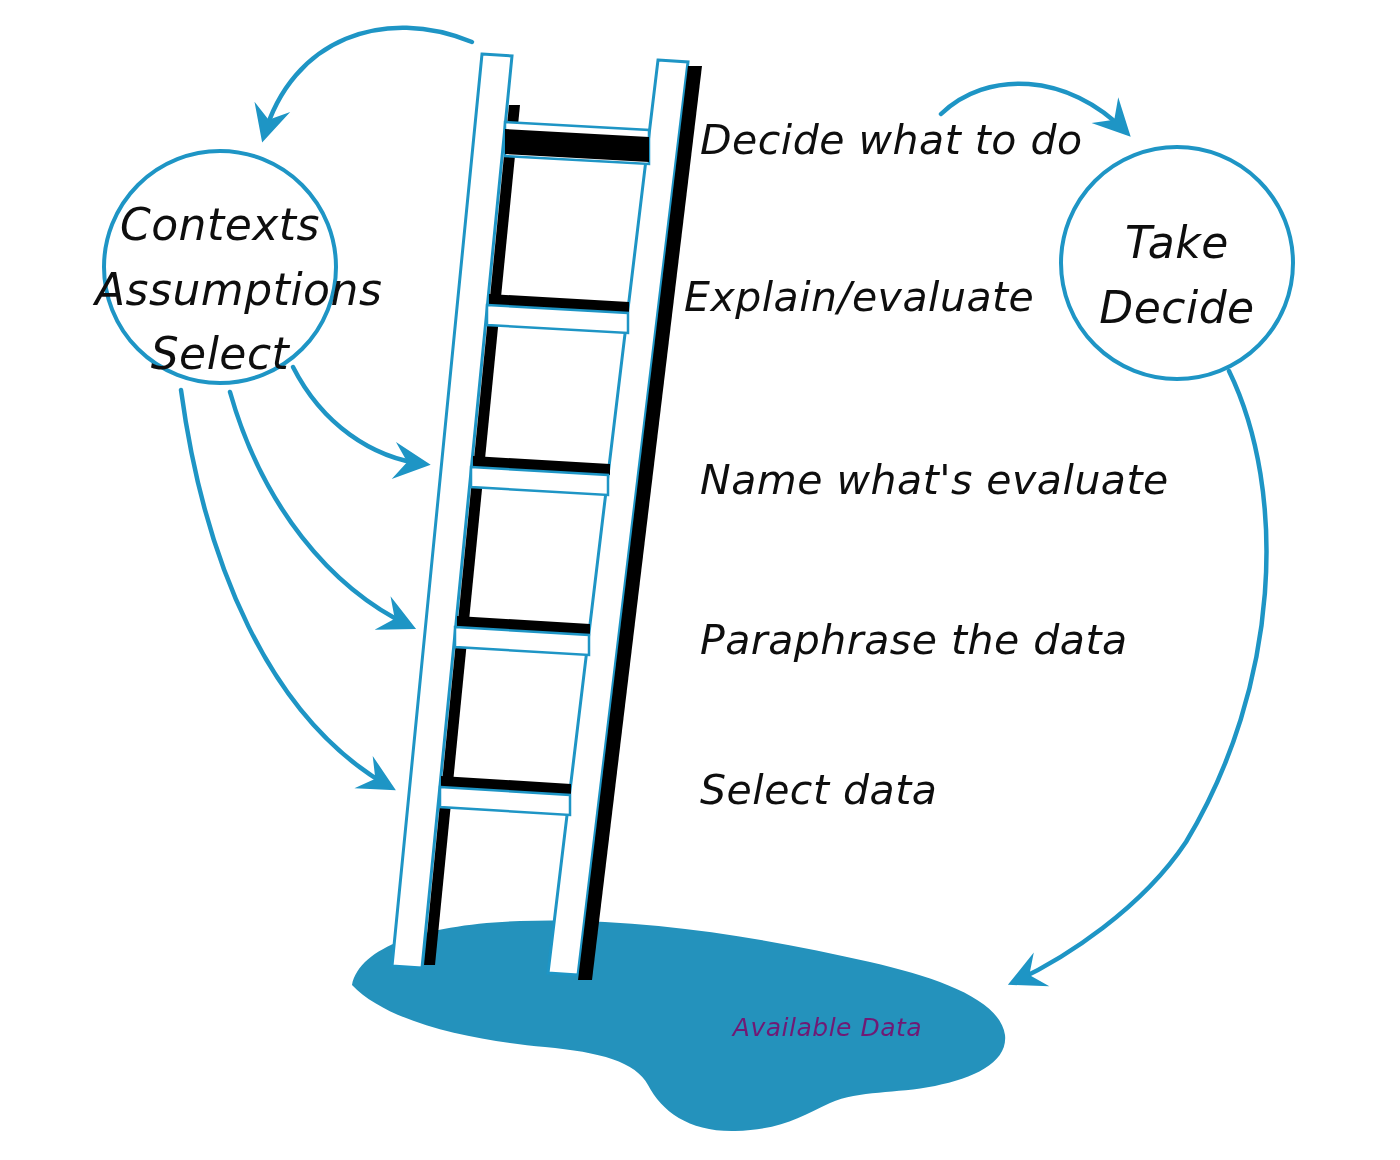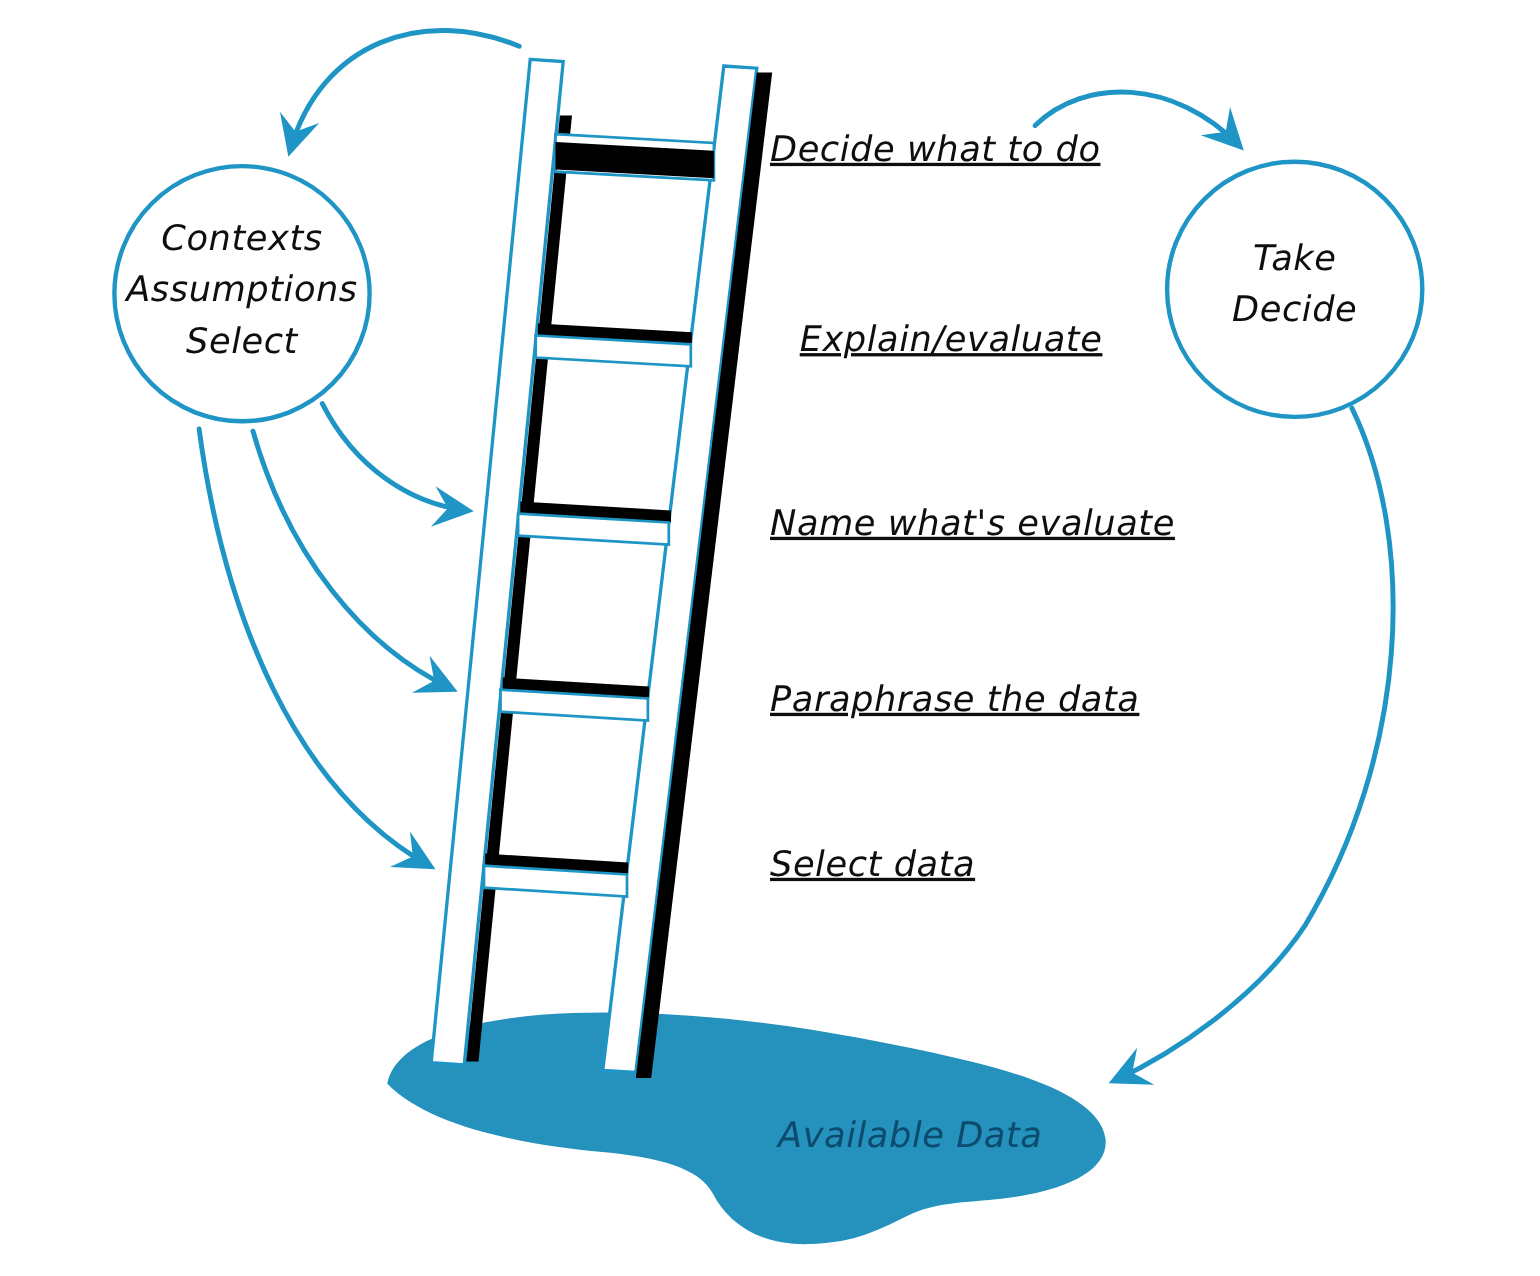--- a/index.html
+++ b/index.html
@@ -20,41 +20,40 @@
   .canvas svg{position:absolute;left:0;top:0;}
   .stroke-accent{stroke:var(--accent);}
   .fill-accent{fill:var(--accent);}
   .fill-blob{fill:var(--blob);}
   .fill-shadow{fill:var(--shadow);}
   .fill-white{fill:#ffffff;}
   .no-fill{fill:none;}
   .lbl{
     position:absolute;
     font-style:italic;
-    font-size:32px;
+    font-size:41px;
     color:var(--ink);
     white-space:nowrap;
     letter-spacing:0.5px;
-    text-decoration:underline;
   }
   .lbl-2line{line-height:1.55;}
   .circle-text{
     position:absolute;
     font-style:italic;
-    font-size:32px;
+    font-size:44px;
     color:var(--ink);
     text-align:center;
     line-height:1.47;
     letter-spacing:0.5px;
   }
   .blob-label{
     position:absolute;
     font-style:italic;
-    font-size:32px;
-    color:#0c4a6e;
+    font-size:25px;
+    color:#701a75;
     text-align:center;
     letter-spacing:0.5px;
     white-space:nowrap;
   }
 </style>
 </head>
 <body>
 
 <div class="canvas">
 
@@ -114,21 +113,21 @@
     <div>Select</div>
   </div>
 
   <div class="circle-text" style="left:1052px;top:211px;width:250px;">
     <div>Take</div>
     <div>Decide</div>
   </div>
 
   <div class="lbl" style="left:700px;top:116px;">Decide what to do</div>
 
-  <div class="lbl lbl-2line" style="left:727px;top:266px;margin-top:18px;">
+  <div class="lbl lbl-2line" style="left:684px;top:266px;">
     <div>Explain/evaluate</div>
   </div>
 
   <div class="lbl" style="left:700px;top:456px;">Name what's evaluate</div>
 
   <div class="lbl" style="left:700px;top:616px;">Paraphrase the data</div>
 
   <div class="lbl" style="left:700px;top:766px;">Select data</div>
 
   <div class="blob-label" style="left:700px;top:1013px;width:255px;">Available Data</div>

